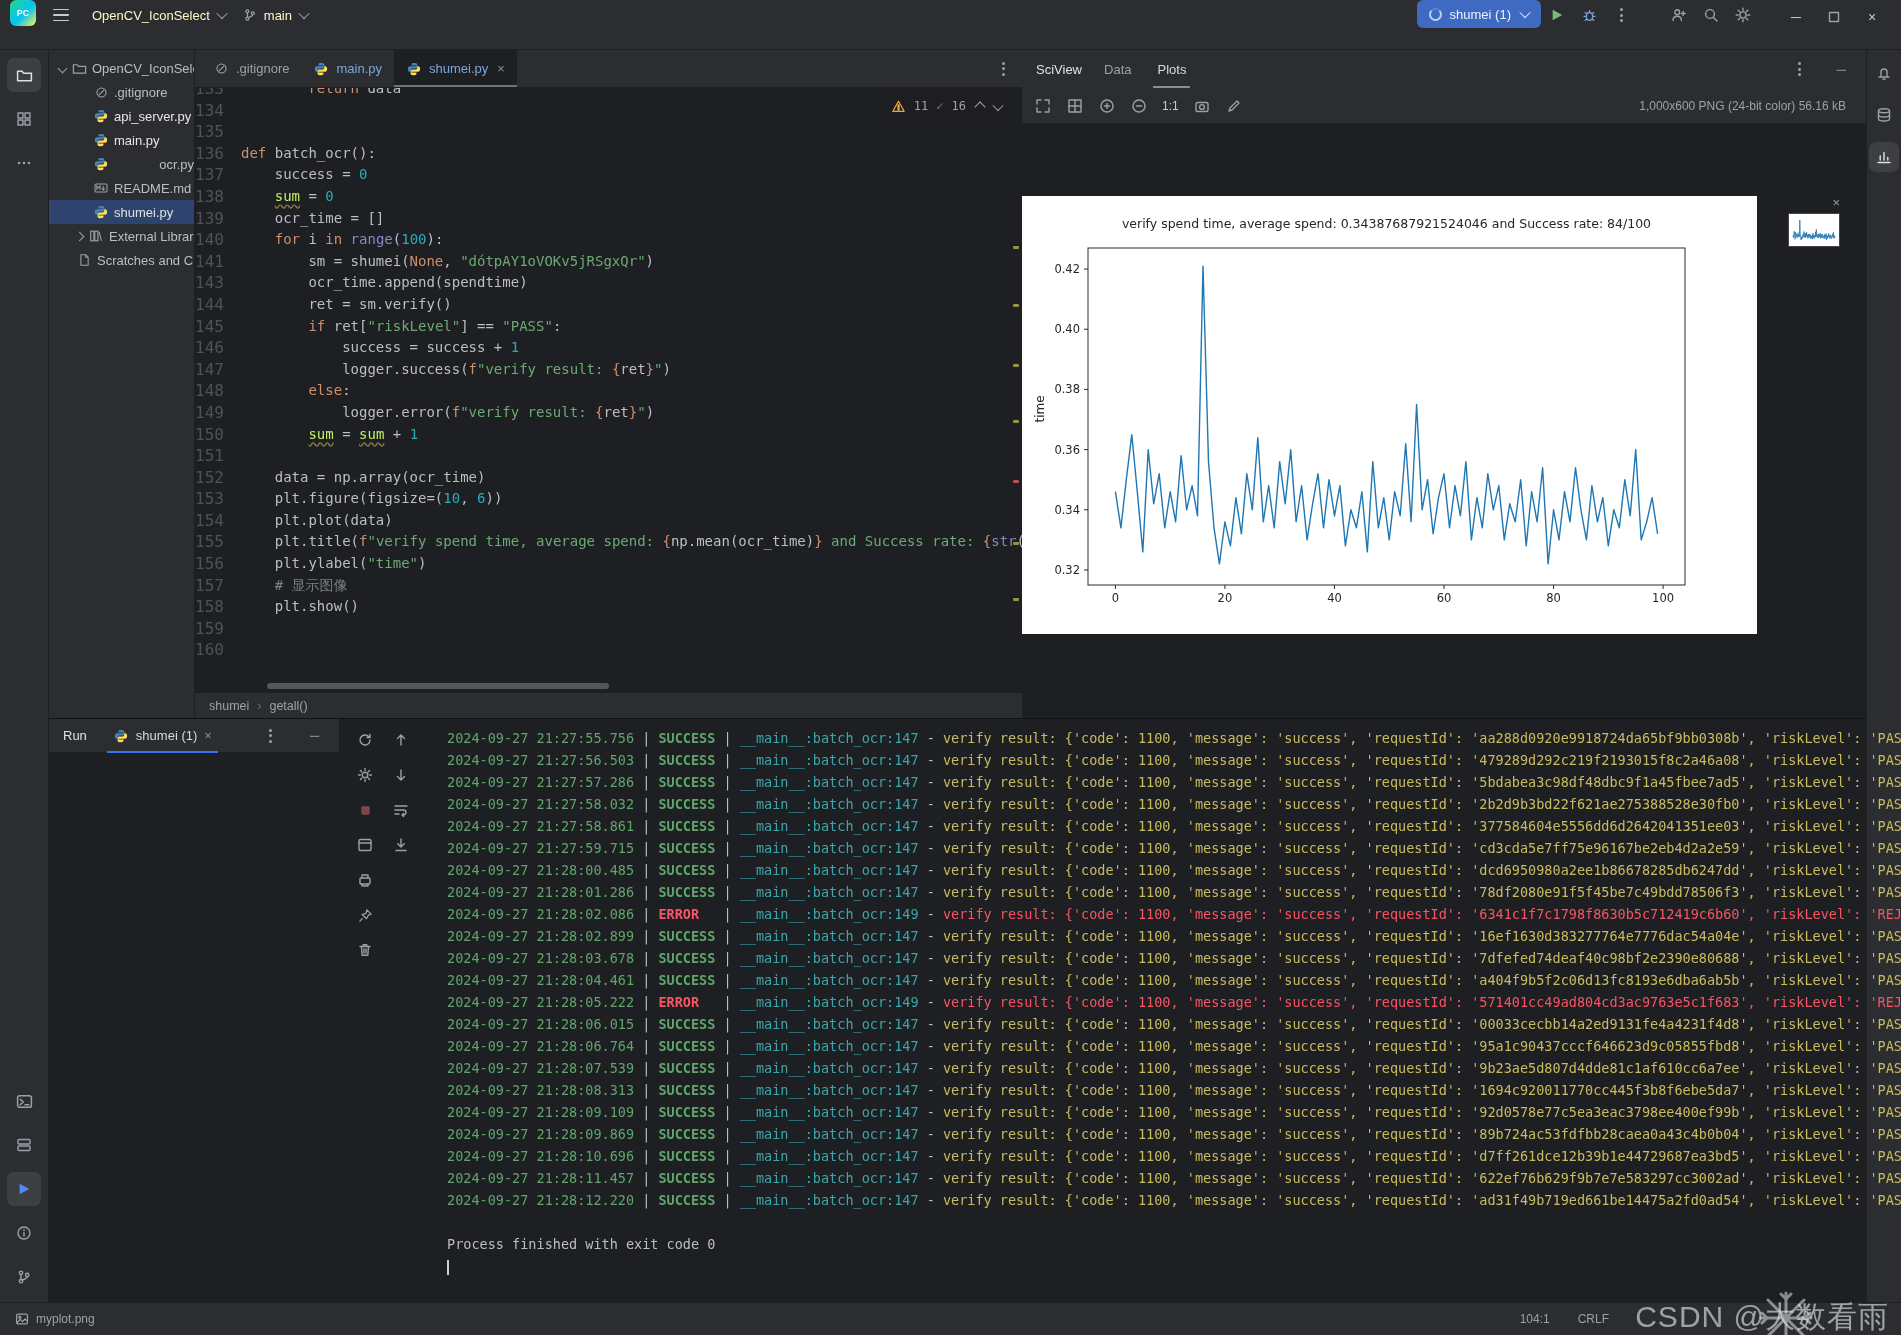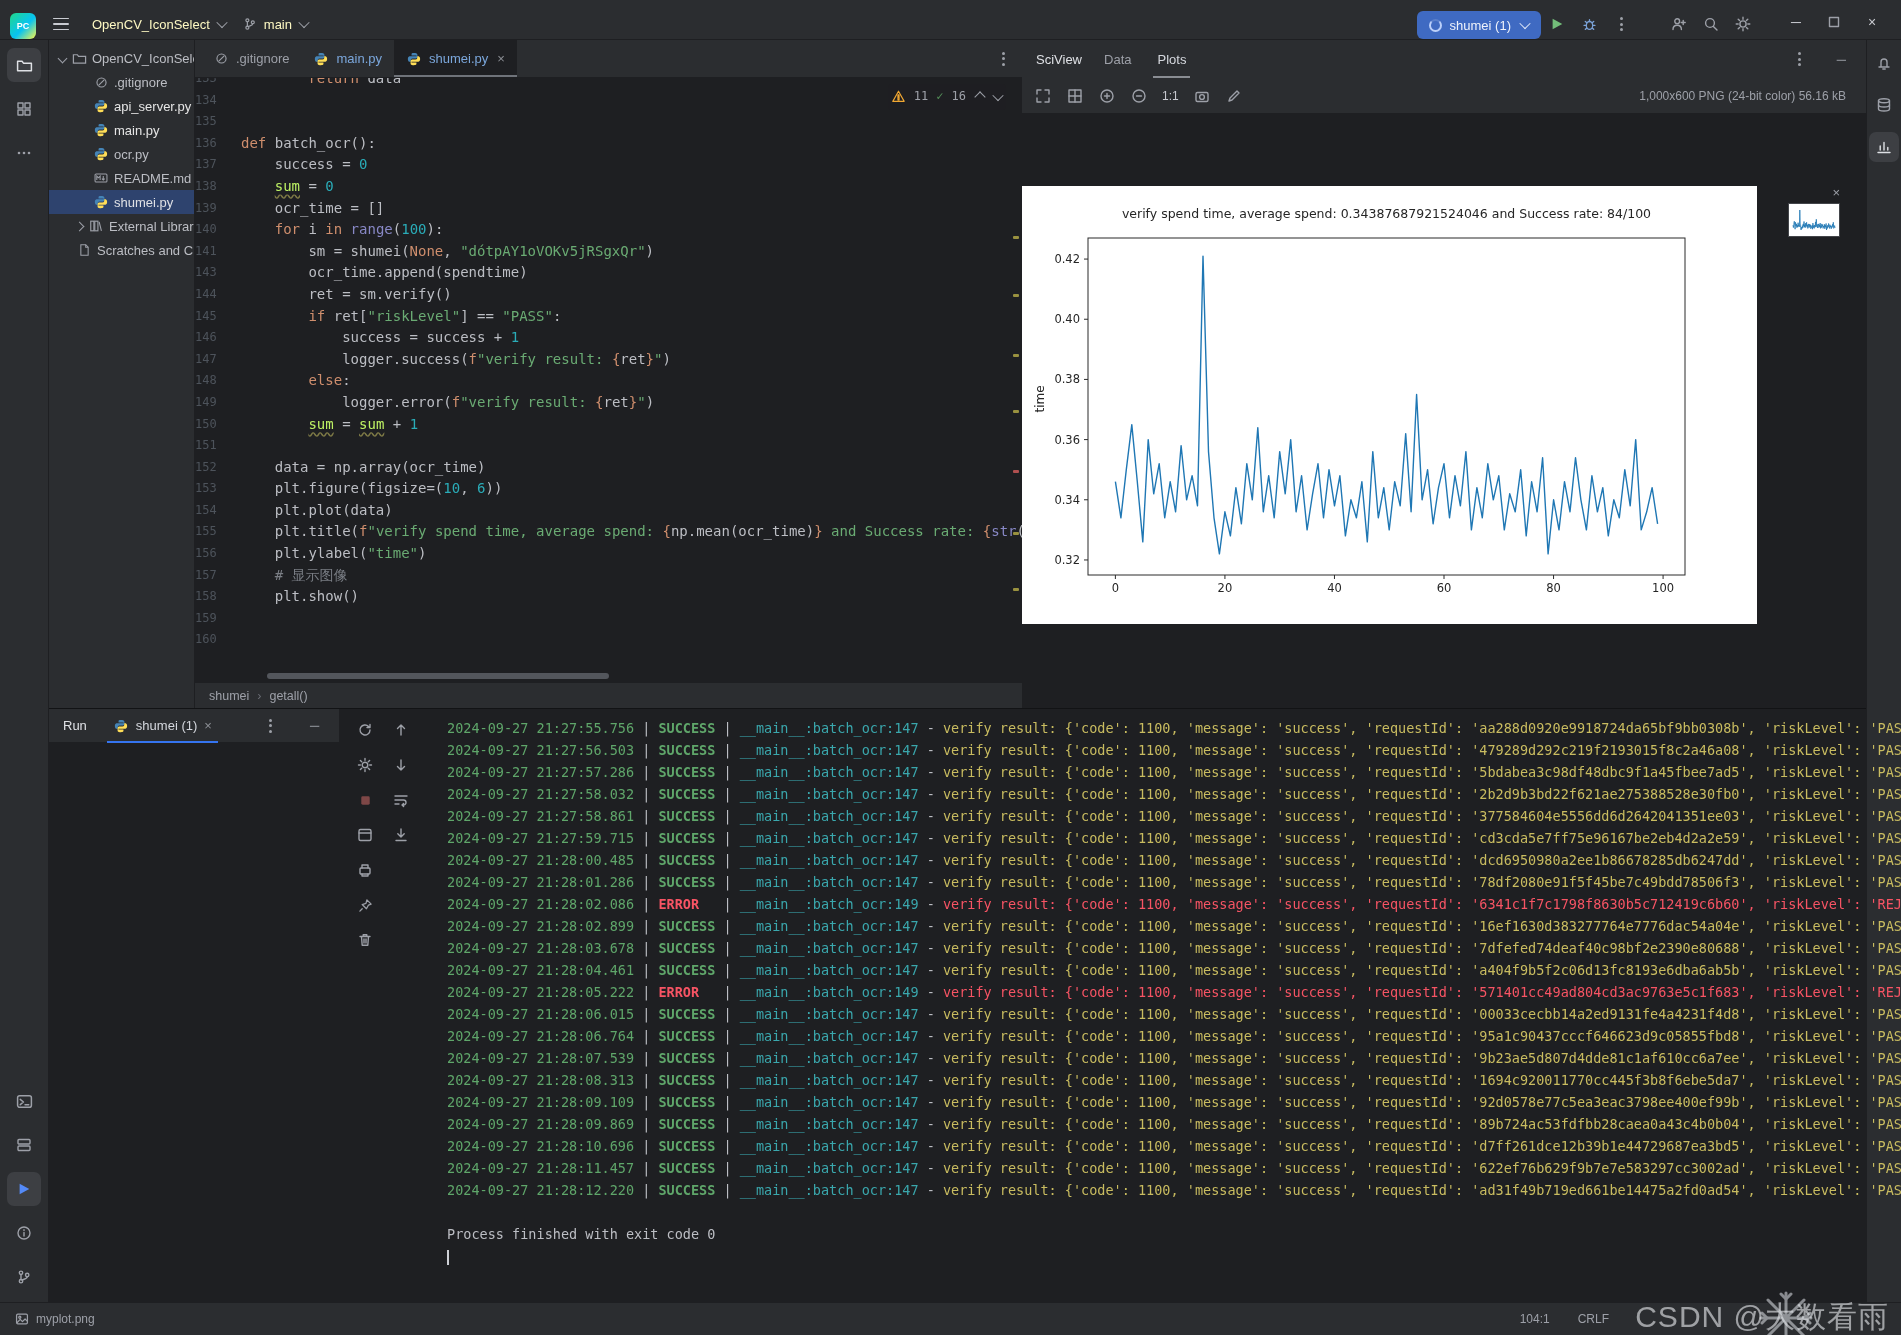--- a/index.html
+++ b/index.html
@@ -4,21 +4,21 @@
 <style>
   *{box-sizing:border-box;margin:0;padding:0}
   body{background:#101114;font-family:"Liberation Sans",sans-serif;}
   .app{position:relative;width:1901px;height:1335px;background:#1e1f22;color:#bcbec4;overflow:hidden;display:flex;flex-direction:column;font-size:13px;}
   svg{display:block}
   .icn{width:22px;height:22px;display:flex;align-items:center;justify-content:center;color:#9da0a8;flex:none}
   .icn svg{stroke:currentColor;fill:none;stroke-width:1.4;stroke-linecap:round;stroke-linejoin:round}
   .icn.filled svg{fill:currentColor;stroke:none}
 
   
-  .titlebar{height:40px;background:#2b2d30;border-bottom:1px solid #1e1f22;display:flex;align-items:flex-end;padding:0 10px;flex:none}
+  .titlebar{height:50px;background:#2b2d30;border-bottom:1px solid #1e1f22;display:flex;align-items:flex-start;padding:0 10px;flex:none}
   .pc-logo{width:26px;height:26px;border-radius:6px;background:linear-gradient(135deg,#21d789,#07c3f2 55%,#fcf84a);display:flex;align-items:center;justify-content:center;color:#fff;font-size:9px;font-weight:bold;margin-right:10px}
   .hamburger{width:30px;height:30px;border-radius:6px;display:flex;flex-direction:column;justify-content:center;gap:4px;padding:0 7px;margin-right:8px}
   .hamburger i{display:block;height:1.6px;background:#c9cbd1;border-radius:1px}
   .tb-widget{display:flex;align-items:center;gap:6px;height:30px;padding:0 8px;border-radius:6px;color:#fef9c3}
   .chev{width:8px;height:8px;border-right:1.6px solid #9da0a8;border-bottom:1.6px solid #9da0a8;transform:rotate(45deg) translate(-1px,-1px);margin-left:2px}
   .titlebar .spacer{flex:1}
   .run-pill{display:flex;align-items:center;gap:8px;height:28px;padding:0 12px;border-radius:6px;background:#3f6ac2;color:#eef2fb}
   .spinner{width:13px;height:13px;border-radius:50%;border:2px solid #bcd0fa;border-top-color:rgba(255,255,255,.15)}
   .run-pill .chev{border-color:#dfe7f9}
   .tb-btn{width:32px;height:30px;display:flex;align-items:center;justify-content:center;border-radius:6px}
@@ -52,21 +52,21 @@
   .etab.active::after{content:"";position:absolute;left:0;right:0;bottom:0;height:2px;background:#6f737a}
   .etab .close{color:#8d9096;font-size:13px;margin-left:2px}
   .etab .tablabel.mod{color:#7ba7dc}
   .tabbar .spacer{flex:1}
   .kebab{display:flex;flex-direction:column;gap:2.5px;align-items:center;justify-content:center;width:26px}
   .kebab i{width:3px;height:3px;border-radius:50%;background:#9da0a8}
 
   .code-wrap{flex:1;position:relative;overflow:hidden;font-family:"DejaVu Sans Mono",monospace;font-size:14px;line-height:21.6px}
   .code-scroll{margin-top:-10px}
   .code-row{display:flex;white-space:pre;height:21.6px}
-  .lineno{width:46px;text-align:right;padding-right:26px;color:#4d535b;font-size:12px;flex:none}
+  .lineno{width:46px;text-align:right;padding-right:26px;color:#4d535b;font-size:16px;flex:none}
   .tk-k{color:#cf8e6d}.tk-s{color:#6aab73}.tk-n{color:#2aacb8}.tk-c{color:#7a7e85}.tk-d{color:#bcbec4}
   .tk-b{color:#8888c6}.tk-fb{color:#cf8e6d}
   .tk-w{color:#bef264;text-decoration:underline;text-decoration-style:wavy;text-decoration-color:#7f7b46;text-underline-offset:3px}
   .annotations{position:absolute;top:6px;right:16px;display:flex;align-items:center;gap:8px;font-size:12px;color:#9da0a8;background:rgba(30,31,34,.85);padding:2px 4px;border-radius:4px}
   .stripe{position:absolute;right:3px;top:40px;width:6px}
   .stripe i{position:absolute;left:0;width:6px;height:3px;border-radius:1px;background:#99913f}
   .hscroll{position:absolute;left:72px;bottom:3px;width:342px;height:6px;border-radius:3px;background:#53565c}
   .breadcrumbs{height:26px;background:#2b2d30;border-top:1px solid #1e1f22;display:flex;align-items:center;gap:8px;padding:0 14px;color:#9da0a8;font-size:12.5px;flex:none}
   .breadcrumbs .sep{color:#6b6e75}
 
@@ -317,21 +317,21 @@
               </div>
               <div class="tree-row" style="padding-left: 44px;">
                 <span class="ficon">
                   <svg width="14" height="14" viewBox="0 0 16 16">
                     <path fill="#4584b6" d="M8 1c-3 0-2.8 1.3-2.8 1.3V4h5.7v.8H3.4S1 4.6 1 7.9s2.1 3.2 2.1 3.2h1.2V9.4s-.1-2.1 2.1-2.1h3.5s2 0 2-2V3S12.2 1 8 1z"></path>
                     <path fill="#ffde57" d="M8 15c3 0 2.8-1.3 2.8-1.3V12H5.1v-.8h7.5S15 11.4 15 8.1 12.9 4.9 12.9 4.9h-1.2v1.7s.1 2.1-2.1 2.1H6.1s-2 0-2 2V13S3.8 15 8 15z"></path>
                   </svg>
                 </span>
                 <span class="lbl-mod">main.py</span>
               </div>
-              <div class="tree-row" style="padding-left: 44px;">
+              <div class="tree-row" style="padding-left: 44px; justify-content: space-between;">
                 <span class="ficon">
                   <svg width="14" height="14" viewBox="0 0 16 16">
                     <path fill="#4584b6" d="M8 1c-3 0-2.8 1.3-2.8 1.3V4h5.7v.8H3.4S1 4.6 1 7.9s2.1 3.2 2.1 3.2h1.2V9.4s-.1-2.1 2.1-2.1h3.5s2 0 2-2V3S12.2 1 8 1z"></path>
                     <path fill="#ffde57" d="M8 15c3 0 2.8-1.3 2.8-1.3V12H5.1v-.8h7.5S15 11.4 15 8.1 12.9 4.9 12.9 4.9h-1.2v1.7s.1 2.1-2.1 2.1H6.1s-2 0-2 2V13S3.8 15 8 15z"></path>
                   </svg>
                 </span>
                 <span>ocr.py</span>
               </div>
               <div class="tree-row" style="padding-left: 44px;">
                 <span class="ficon">

